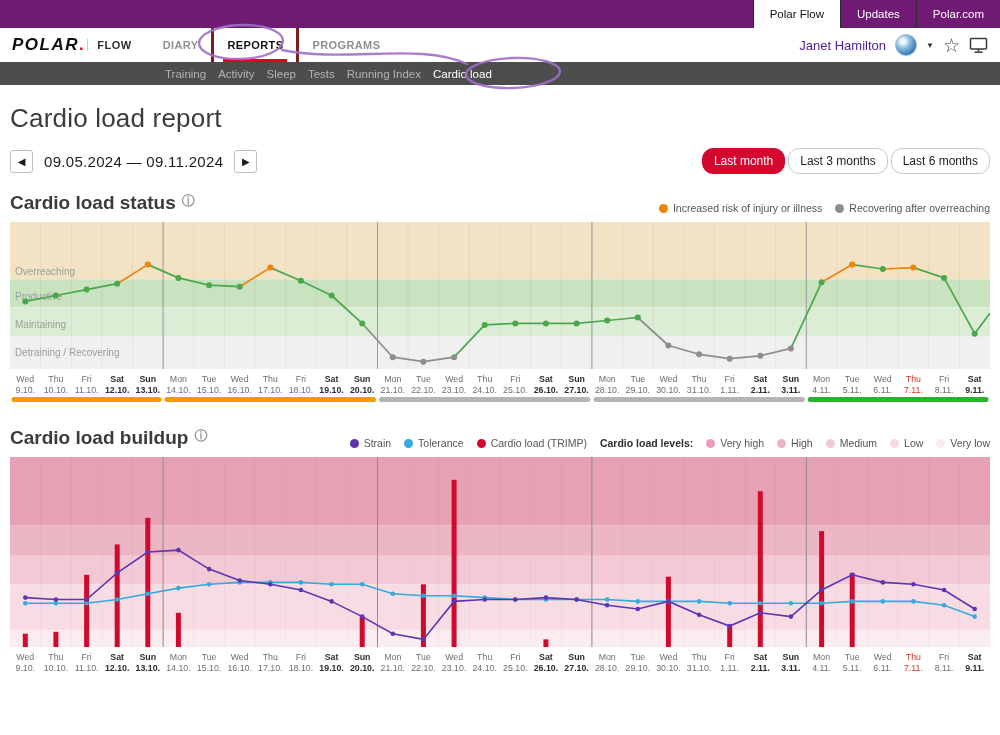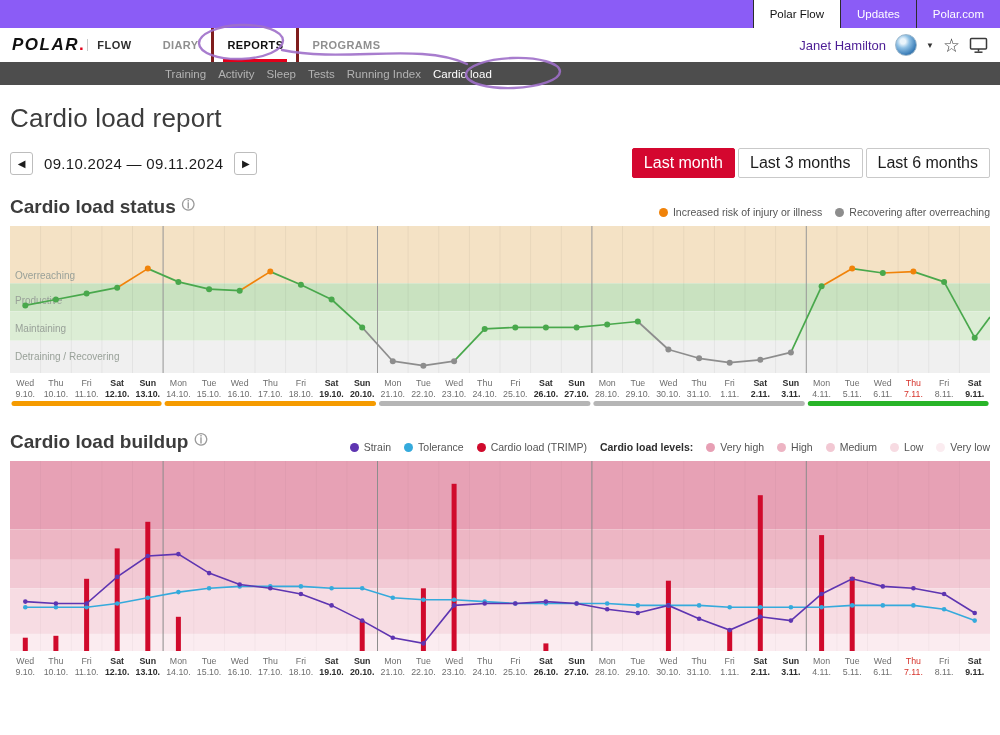--- a/index.html
+++ b/index.html
@@ -1,20 +1,20 @@
 <!DOCTYPE html>
 <html><head>
 <meta charset="utf-8">
 <style>
   *{margin:0;padding:0;box-sizing:border-box}
   html,body{width:1000px;height:735px}
   body{font-family:"Liberation Sans",sans-serif;background:#fff;position:relative;overflow:hidden;color:#222}
 
   
-  .topbar{height:28px;background:#8b5cf6;display:flex;justify-content:flex-end;align-items:stretch}
+  .topbar{height:28px;background:#701a75;display:flex;justify-content:flex-end;align-items:stretch}
   .topbar-tab{color:#fff;font-size:11.5px;display:flex;align-items:center;padding:0 16px;border-left:1px solid #2c2c2c;cursor:pointer}
   .topbar-tab.active{background:#fff;color:#111}
 
   
   .header{height:34px;display:flex;align-items:center;padding:0 12px;position:relative;background:#fff}
   .logo{font-size:17px;font-weight:bold;font-style:italic;letter-spacing:1.5px;color:#101010}
   .logo-dot{color:#e2001a;font-style:normal}
   .flow-label{font-size:11px;font-weight:bold;color:#2f2f2f;margin-left:2px;padding-left:9px;border-left:1px solid #c9c9c9;letter-spacing:.5px}
   .main-nav{display:flex;align-items:stretch;margin-left:18px;height:34px}
   .nav-item{font-size:11px;font-weight:bold;color:#8f8f8f;letter-spacing:.4px;padding:0 13px;display:flex;align-items:center;position:relative;cursor:pointer}
@@ -33,21 +33,21 @@
   .subnav-item{font-size:11.5px;color:#b3b3b3;cursor:pointer;white-space:nowrap}
   .subnav-item.active{color:#fff}
 
   main{padding:0 10px}
   h1{font-size:26px;font-weight:400;color:#3c3c3c;margin-top:18px;letter-spacing:.2px}
 
   .date-row{display:flex;align-items:center;margin-top:14px}
   .nav-btn{width:23px;height:23px;border:1px solid #bdbdbd;border-radius:3px;background:#fff;font-size:10px;color:#1c1c1c;display:flex;align-items:center;justify-content:center;cursor:pointer}
   .date-label{font-size:15px;color:#1c1c1c;margin:0 11px;letter-spacing:.3px}
   .period-group{margin-left:auto;display:flex;gap:3px}
-  .period-btn{font-size:16px;padding:5px 11px;border:1px solid #c9c9c9;background:#fff;color:#1c1c1c;border-radius:2px;cursor:pointer;white-space:nowrap}
+  .period-btn{font-size:12px;padding:5px 11px;border:1px solid #c9c9c9;background:#fff;color:#1c1c1c;border-radius:11px;cursor:pointer;white-space:nowrap}
   .period-btn.active{background:#d4072f;border-color:#d4072f;color:#fff}
 
   .section-head{display:flex;align-items:flex-end;justify-content:space-between;margin-top:18px}
   h2{font-size:19px;font-weight:700;color:#3c3c3c;display:flex;align-items:flex-start;gap:6px}
   .info-icon{font-size:13px;color:#9a9a9a;cursor:pointer}
   .legend{display:flex;align-items:center;gap:13px;font-size:10.5px;color:#555;flex-wrap:nowrap}
   .legend-item{display:flex;align-items:center;gap:5px;white-space:nowrap}
   .ldot{width:9px;height:9px;border-radius:50%;flex:0 0 auto}
   .levels-label{font-weight:bold;color:#2e2e2e;font-size:10.5px;white-space:nowrap}
 
@@ -96,21 +96,21 @@
   <span class="subnav-item">Tests</span>
   <span class="subnav-item">Running Index</span>
   <span class="subnav-item active">Cardio load</span>
 </div>
 
 <main>
   <h1>Cardio load report</h1>
 
   <div class="date-row">
     <button class="nav-btn">◀</button>
-    <span class="date-label">09.10.2024 — 09.11.2024</span>
+    <span class="date-label">09.05.2024 — 09.11.2024</span>
     <button class="nav-btn">▶</button>
     <div class="period-group">
       <button class="period-btn active">Last month</button>
       <button class="period-btn">Last 3 months</button>
       <button class="period-btn">Last 6 months</button>
     </div>
   </div>
 
   <div class="section-head">
     <h2>

